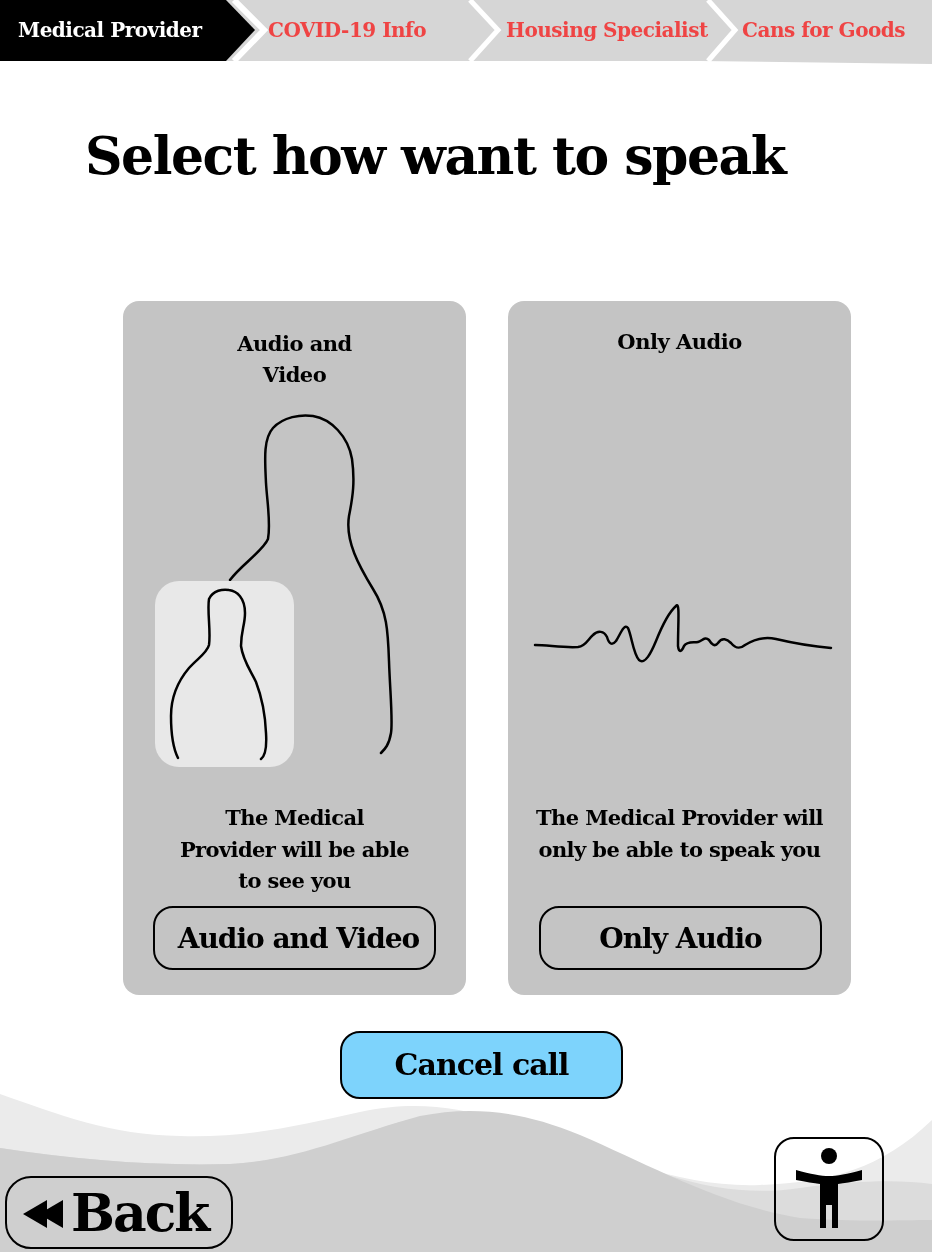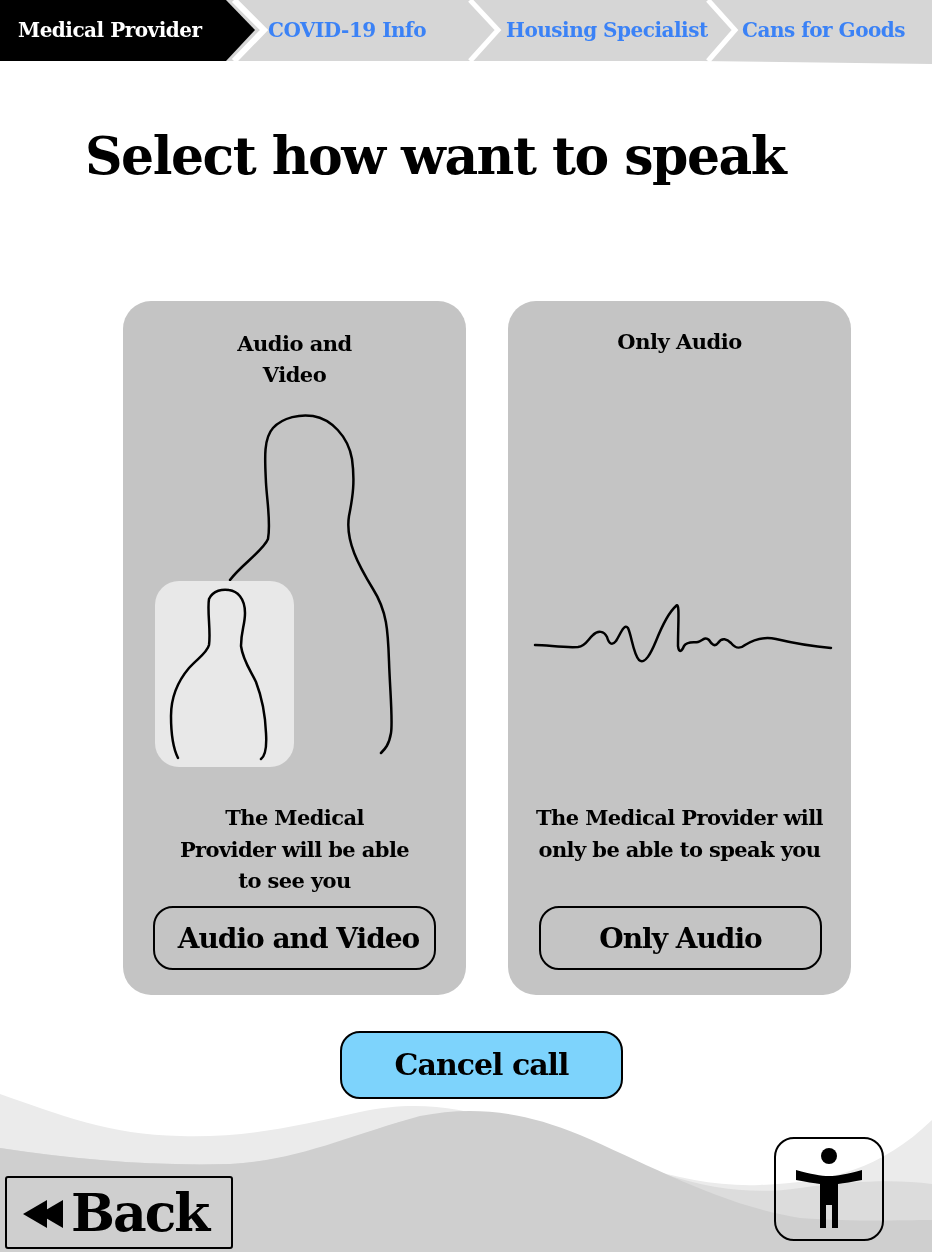--- a/index.html
+++ b/index.html
@@ -10,33 +10,33 @@
     color: #000;
   }
   
   .steps { position: absolute; left: 0; top: 0; width: 932px; height: 62px; }
   .steps svg.bg { position: absolute; left: 0; top: 0; }
   .step-label {
     position: absolute; top: 0; height: 60px; line-height: 60px;
     font-weight: bold; font-size: 20px; letter-spacing: -0.5px;
     white-space: nowrap; color: #ffffff;
   }
-  .step-label.inactive { color: #3b82f6; }
+  .step-label.inactive { color: #ef4444; }
 
   
   .title {
     position: absolute; left: 85px; top: 118px; width: 780px;
     font-size: 52px; font-weight: bold; line-height: 75px; letter-spacing: -1.5px;
     margin: 0;
   }
 
   
   .card {
     position: absolute; top: 301px; width: 343px; height: 694px;
-    background: #c4c4c4; border-radius: 28px;
+    background: #c4c4c4; border-radius: 16px;
   }
   .card.av { left: 123px; }
   .card.ao { left: 508px; }
   .card-title {
     position: absolute; left: 0; width: 100%; text-align: center;
     font-weight: bold; font-size: 21px; line-height: 31px; letter-spacing: -0.5px;
   }
   .card-desc {
     position: absolute; left: 0; width: 100%; text-align: center;
     font-weight: bold; font-size: 21px; line-height: 31.5px; letter-spacing: -0.6px;
@@ -60,21 +60,21 @@
     font-family: "DejaVu Serif", "Liberation Serif", serif;
     font-weight: bold; font-size: 30px; letter-spacing: -1px; line-height: 62px;
     text-align: center; cursor: pointer; z-index: 3; padding: 0;
   }
 
   
   .waves { position: absolute; left: 0; top: 1080px; z-index: 1; }
 
   .back-btn {
     position: absolute; left: 5px; top: 1176px; width: 228px; height: 73px;
-    border: 2.5px solid #000; border-radius: 3px; background: transparent; box-sizing: border-box;
+    border: 2.5px solid #000; border-radius: 26px; background: transparent; box-sizing: border-box;
     z-index: 3; cursor: pointer; padding: 0;
     font-family: "DejaVu Serif", "Liberation Serif", serif;
   }
   .back-btn .arrow { position: absolute; left: 16px; top: 22px; }
   .back-btn .lbl {
     position: absolute; left: 64px; top: 2px; font-weight: bold; font-size: 52px;
     line-height: 66px; letter-spacing: -2px;
   }
   .access-btn {
     position: absolute; left: 774px; top: 1137px; width: 110px; height: 104px;

